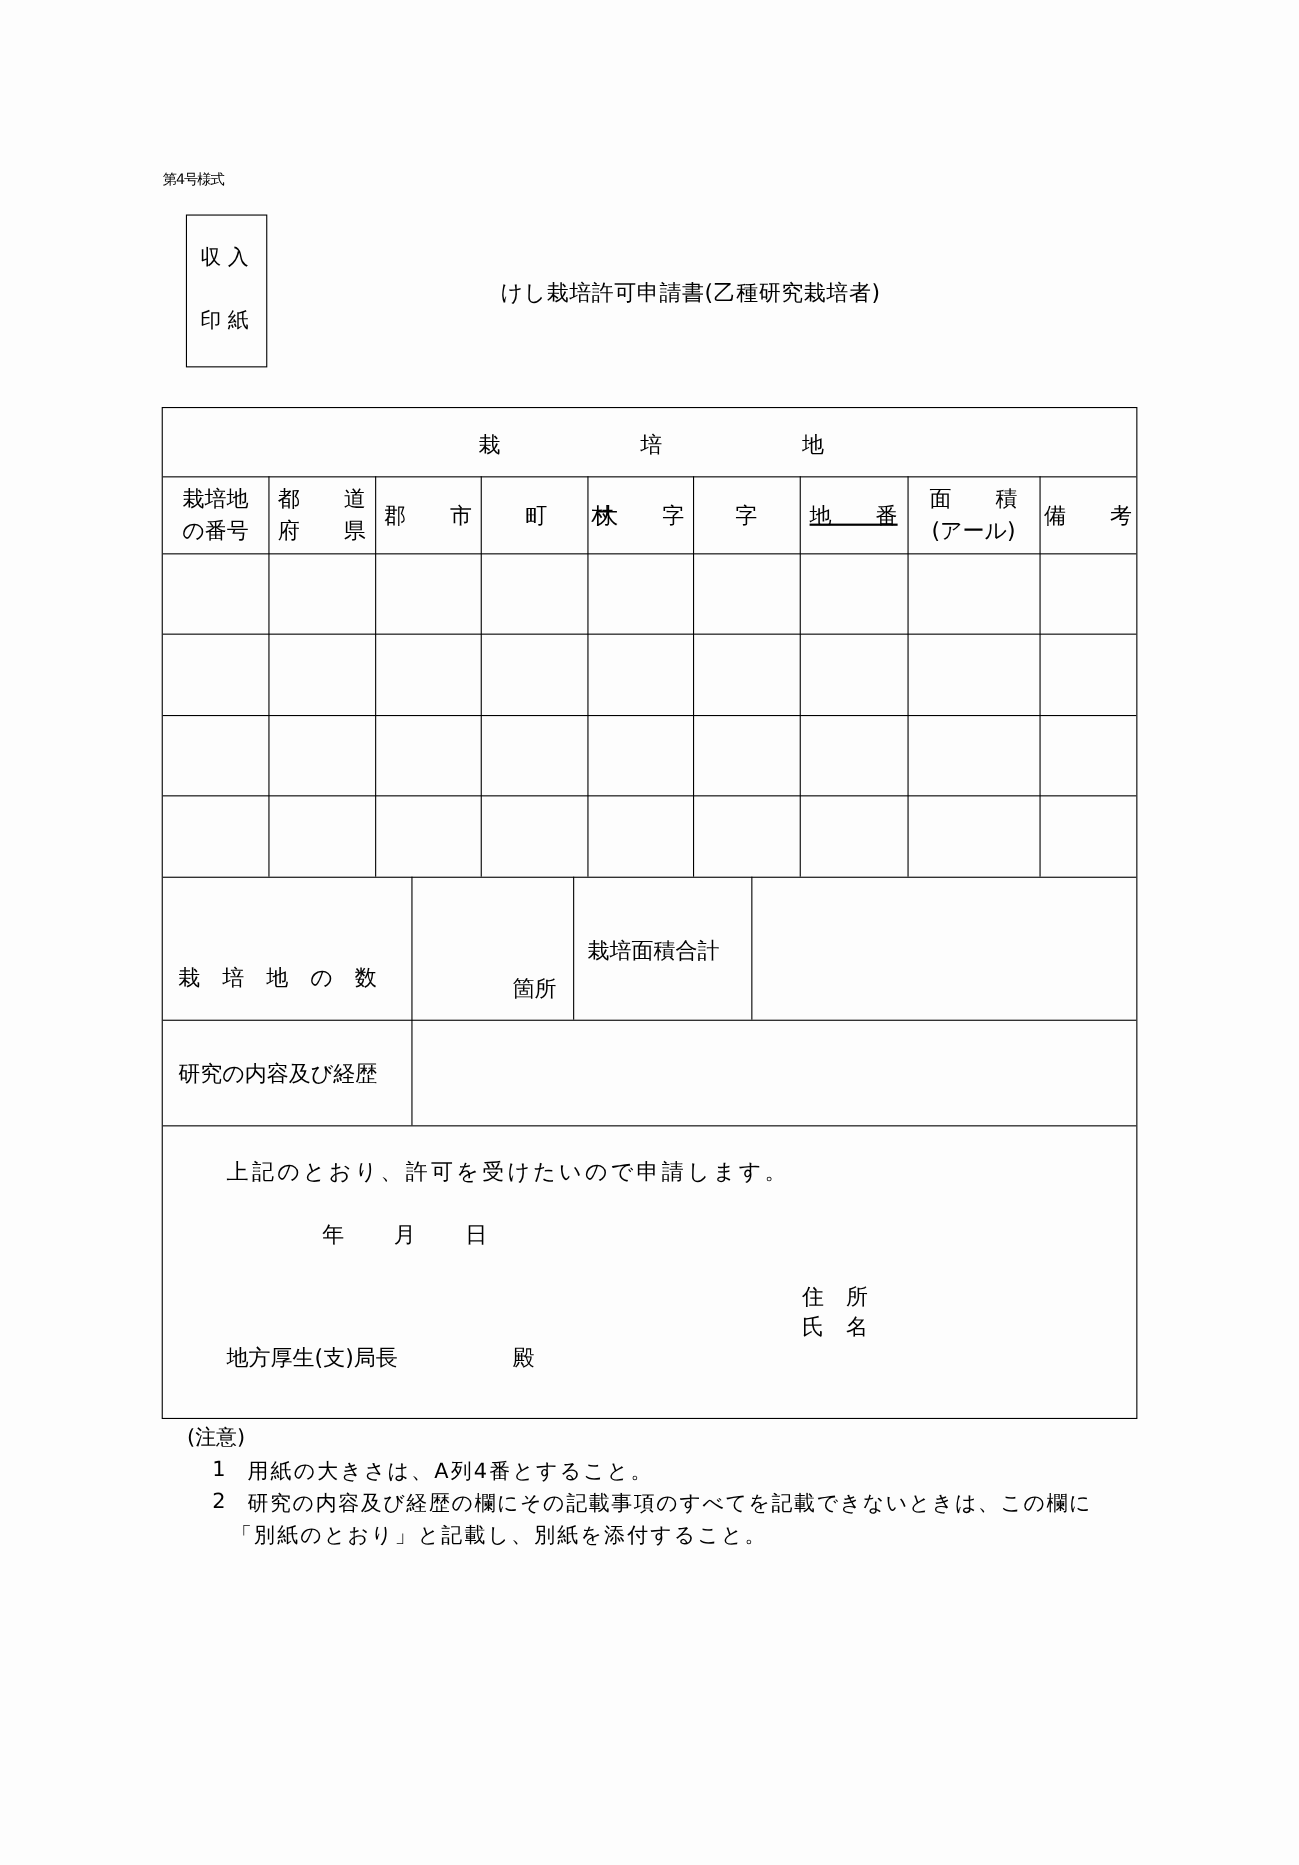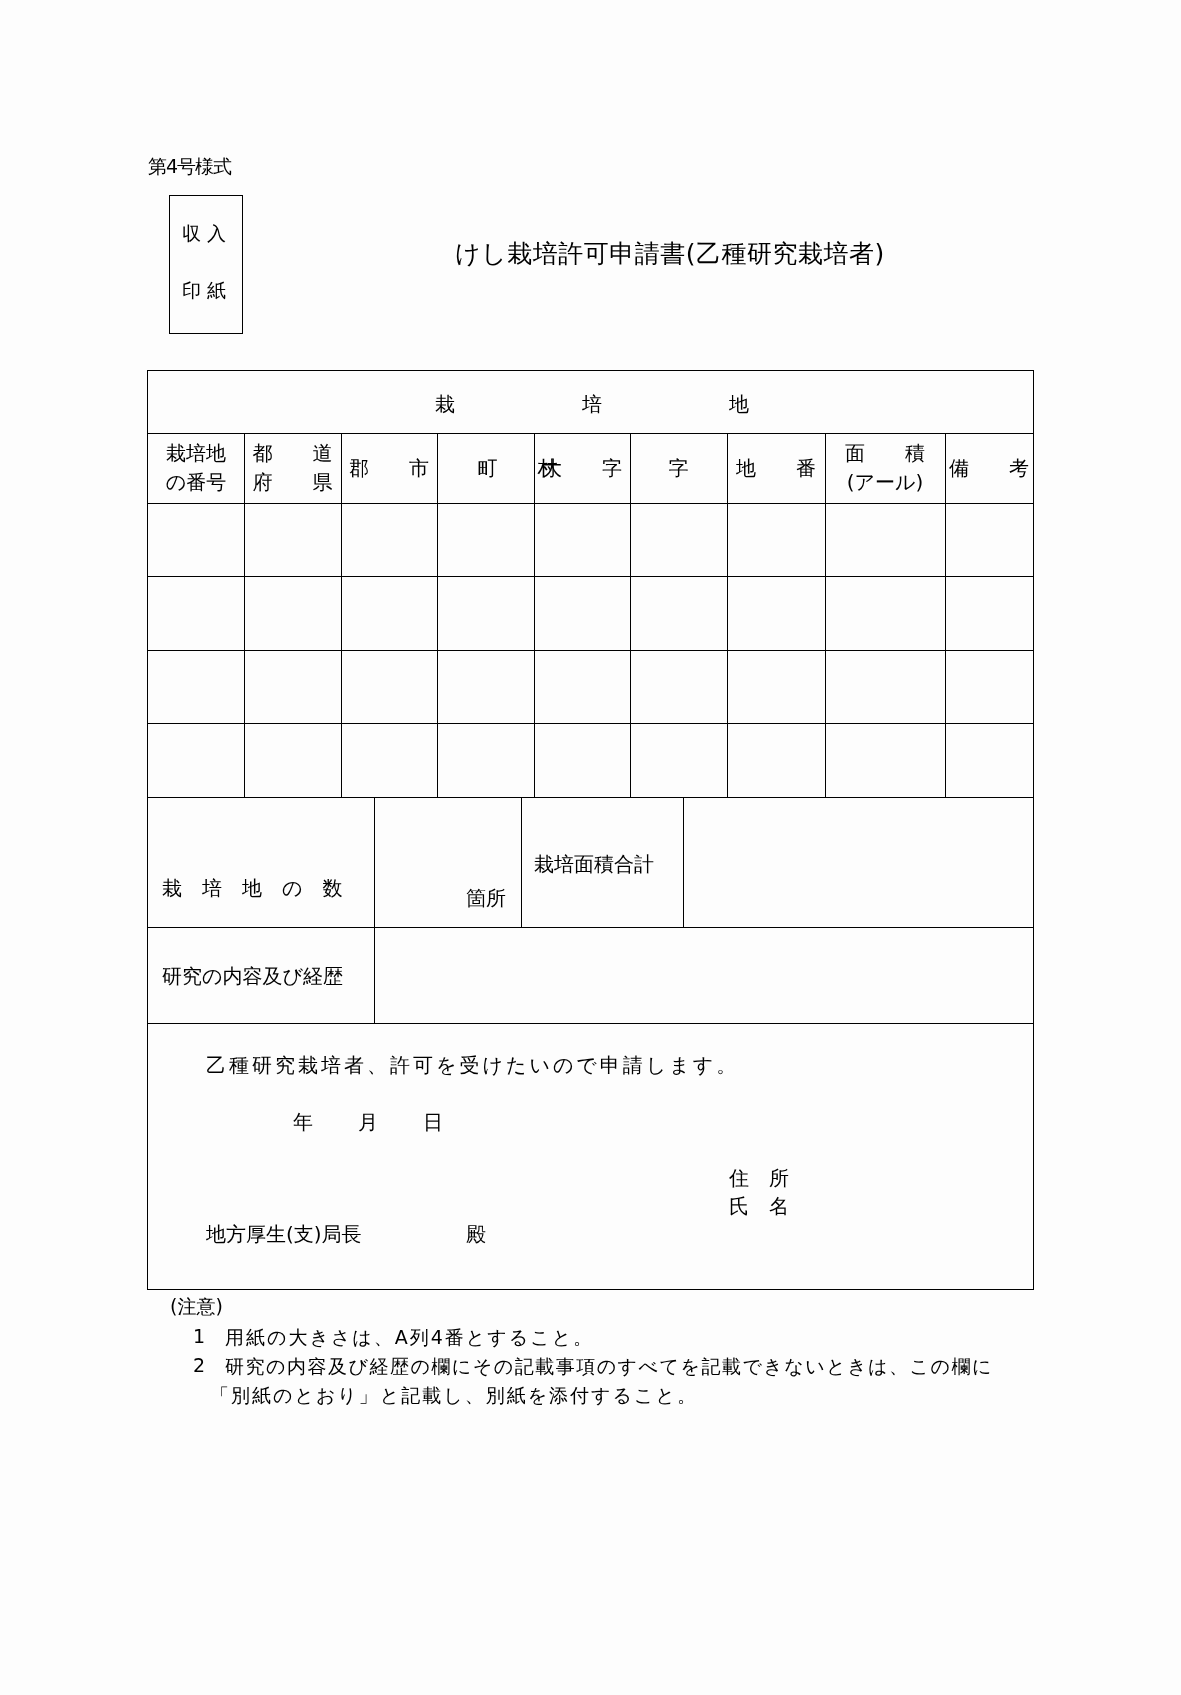--- a/index.html
+++ b/index.html
@@ -2,27 +2,27 @@
 <html><head>
 <meta charset="utf-8">
 <style>
   html, body { margin: 0; padding: 0; }
   body {
     width: 1181px; height: 1695px; background: #fdfdfd; position: relative;
     font-family: "DejaVu Sans", "Liberation Sans", sans-serif; color: #000;
     overflow: hidden;
   }
   .abs { position: absolute; white-space: nowrap; }
-  .form-no { left: 148px; top: 154px; font-size: 19px; letter-spacing: -1px; }
+  .form-no { left: 148px; top: 154px; font-size: 13px; letter-spacing: -1px; }
   .stamp {
     position: absolute; left: 169px; top: 195px; width: 74px; height: 139px;
     border: 1.5px solid #000; box-sizing: border-box;
   }
   .stamp span { position: absolute; font-size: 19px; }
-  .title { left: 455px; top: 237px; font-size: 25px; letter-spacing: 0.5px; }
+  .title { left: 455px; top: 253px; font-size: 20px; letter-spacing: 0.5px; }
 
   .tbl {
     position: absolute; left: 147px; top: 370px; width: 887px; height: 920px;
     border: 1.5px solid #000; box-sizing: border-box;
   }
   .hl { position: absolute; height: 0; border-top: 1.5px solid #000; }
   .vl { position: absolute; width: 0; border-left: 1.5px solid #000; }
   .cell-text { position: absolute; font-size: 20px; white-space: nowrap; }
   .hdr2 { position: absolute; font-size: 20px; line-height: 29px; text-align: center; }
   .notes { font-size: 19px; }
@@ -80,21 +80,21 @@
   </div>
   <div class="hdr2" style="left:289px; width:97px; top:83px;padding-left:32px;">
     <div>町　　村</div>
   </div>
   <div class="hdr2" style="left:386px; width:96px; top:83px;">
     <div>大　　字</div>
   </div>
   <div class="hdr2" style="left:482px; width:97px; top:83px;">
     <div>字</div>
   </div>
-  <div class="hdr2" style="left:579px; width:98px; top:83px;">
+  <div class="hdr2" style="left:579px; width:98px; top:83px;text-decoration:underline;">
     <div>地　　番</div>
   </div>
   <div class="hdr2" style="left:677px; width:120px; top:68px;">
     <div>面　　積</div>
     <div>(アール)</div>
   </div>
   <div class="hdr2" style="left:797px; width:88px; top:83px;">
     <div>備　　考</div>
   </div>
 
@@ -105,21 +105,21 @@
 
   <span class="cell-text" style="left:14px; top:480px;margin-top:24px;">栽　培　地　の　数</span>
   <span class="cell-text" style="left:250px; top:480px;"></span>
   <span class="cell-text" style="left:318px; top:480px;margin-top:34px;">箇所</span>
   <span class="cell-text" style="left:386px; top:480px;">栽培面積合計</span>
   <span class="cell-text" style="left:560px; top:480px;"></span>
 
   <span class="cell-text" style="left:14px; top:592px;text-align:right;">研究の内容及び経歴</span>
   <span class="cell-text" style="left:250px; top:592px;"></span>
 
-  <span class="cell-text" style="left:58px; top:681px; letter-spacing:3px;">乙種研究栽培者、許可を受けたいので申請します。</span>
+  <span class="cell-text" style="left:58px; top:681px; letter-spacing:3px;">上記のとおり、許可を受けたいので申請します。</span>
   <span class="cell-text" style="left:145px; top:738px;">年</span>
   <span class="cell-text" style="left:210px; top:738px;">月</span>
   <span class="cell-text" style="left:275px; top:738px;">日</span>
   <span class="cell-text" style="left:581px; top:794px;">住　所</span>
   <span class="cell-text" style="left:581px; top:822px;">氏　名</span>
   <span class="cell-text" style="left:58px; top:850px;">地方厚生(支)局長</span>
   <span class="cell-text" style="left:318px; top:850px;">殿</span>
 </div>
 
 <div class="abs notes" style="left:170px; top:1294px;">(注意)</div>

